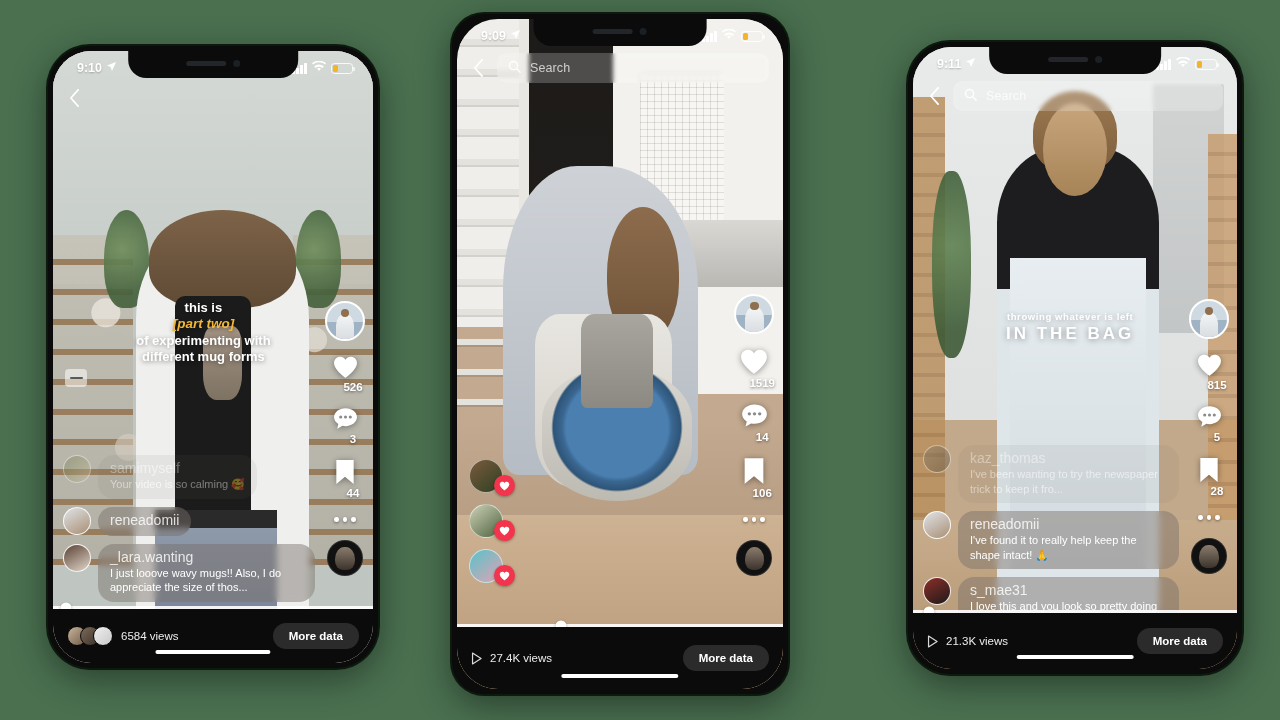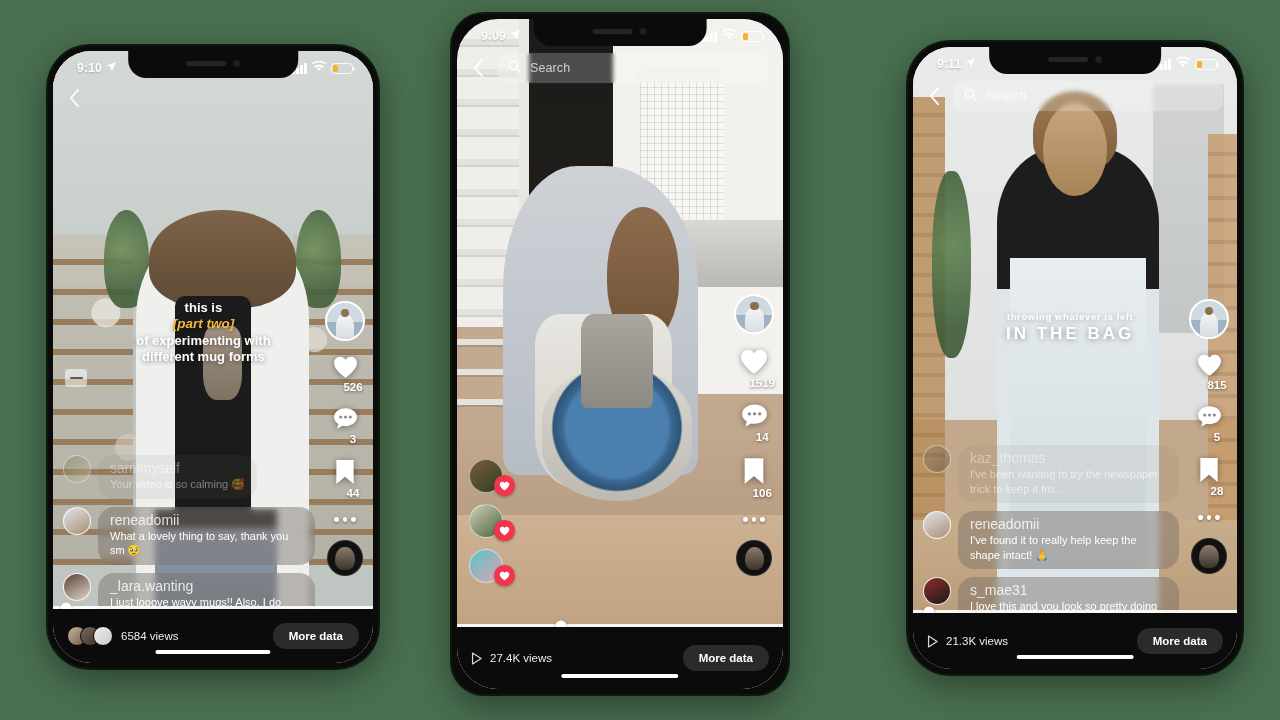--- a/index.html
+++ b/index.html
@@ -413,21 +413,20 @@
           <div class="ava" style="background:linear-gradient(135deg,#6e7c4e,#cdbfa0)"></div>
           <div class="bubble">
             <div class="user">samimyself</div>
             <div class="txt">Your video is so calming 🥰</div>
           </div>
         </div>
         <div class="cmt">
           <div class="ava" style="background:linear-gradient(150deg,#dfe3e7,#a98f74)"></div>
           <div class="bubble">
             <div class="user">reneadomii</div>
-            <div class="txt">What a lovely thing to say, thank you sm 🥹</div>
           </div>
         </div>
         <div class="cmt">
           <div class="ava" style="background:linear-gradient(150deg,#5a4234,#e2d6cb)"></div>
           <div class="bubble">
             <div class="user">_lara.wanting</div>
             <div class="txt">I just looove wavy mugs!! Also, I do appreciate the size of thos...</div>
           </div>
         </div>
       </div>

